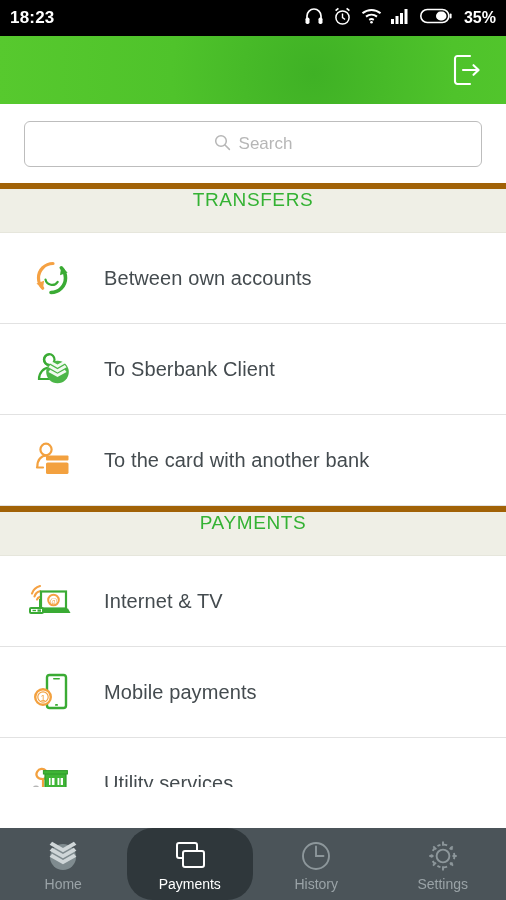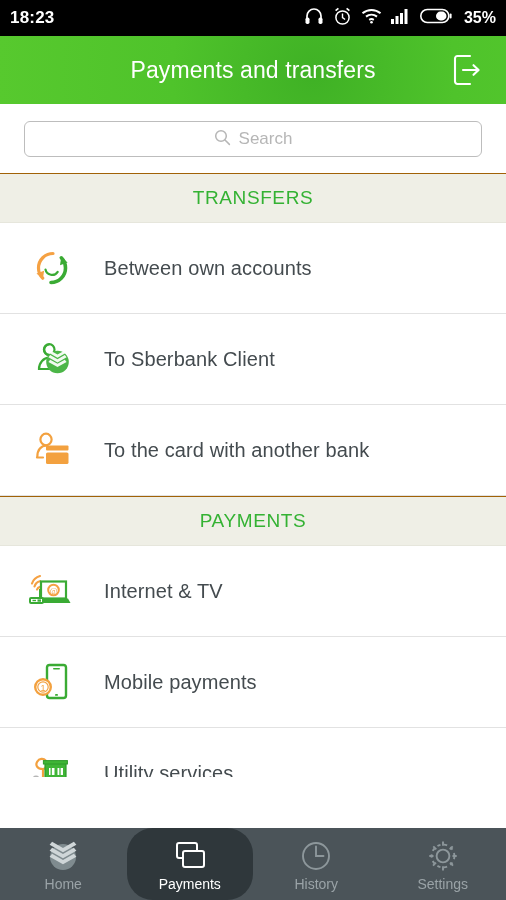--- a/index.html
+++ b/index.html
@@ -32,31 +32,31 @@
     color:#ffffff; font-size:23px; font-weight:normal; letter-spacing:0.1px;
   }
   .header-exit {
     position:absolute; right:18px; top:50%; transform:translateY(-50%);
     width:42px; height:42px; display:flex; align-items:center; justify-content:center;
   }
 
   
   .search-wrap { background:#ffffff; padding:17px 24px 16px 24px; }
   .search-box {
-    height:36px; border:1px solid #bdbdbd; border-radius:6px;
+    height:46px; border:1px solid #bdbdbd; border-radius:6px;
     display:flex; align-items:center; justify-content:center; gap:8px;
     background:#ffffff;
   }
   .search-ph { color:#b6b6b6; font-size:17px; }
 
   
   .section {
     background:#efefe6; height:50px;
-    display:flex; align-items:center; justify-content:center;
-    border-top:1px solid #a16207; border-bottom:1px solid #e6e6dc;
+    display:flex; align-items:flex-start; justify-content:center;
+    border-top:6px solid #a16207; border-bottom:1px solid #e6e6dc;
   }
   .section-label { color:#34b233; font-size:19px; letter-spacing:0.6px; }
 
   
   .row {
     height:91px; background:#ffffff;
     display:flex; align-items:center; padding-left:24px;
     border-bottom:1px solid #e2e2e2;
   }
   .row:last-child { border-bottom:none; }
@@ -125,21 +125,20 @@
           <rect x="0.8" y="1.5" width="28" height="13" rx="6.5" fill="none" stroke="#fff" stroke-width="1.6"></rect>
           <rect x="16" y="3.6" width="10.5" height="8.8" rx="4.4" fill="#fff"></rect>
           <rect x="29.6" y="5.6" width="2" height="4.8" rx="1" fill="#fff"></rect>
         </svg>
     </span>
     <span class="sb-batt">35%</span>
   </span>
 </div>
 
 <div class="header">
-  <span class="header-title">Payments and transfers</span>
   <span class="header-exit">
     <svg width="30" height="34" viewBox="0 0 30 34">
       <path d="M18 3H5.5A2.5 2.5 0 0 0 3 5.5v23A2.5 2.5 0 0 0 5.5 31H18" fill="none" stroke="#fff" stroke-width="2.1" stroke-linecap="round"></path>
       <path d="M11 17h15M21.5 12.2 26.6 17l-5.1 4.8" fill="none" stroke="#fff" stroke-width="2.1" stroke-linecap="round" stroke-linejoin="round"></path>
     </svg>
   </span>
 </div>
 
 <div class="search-wrap">
   <div class="search-box">

